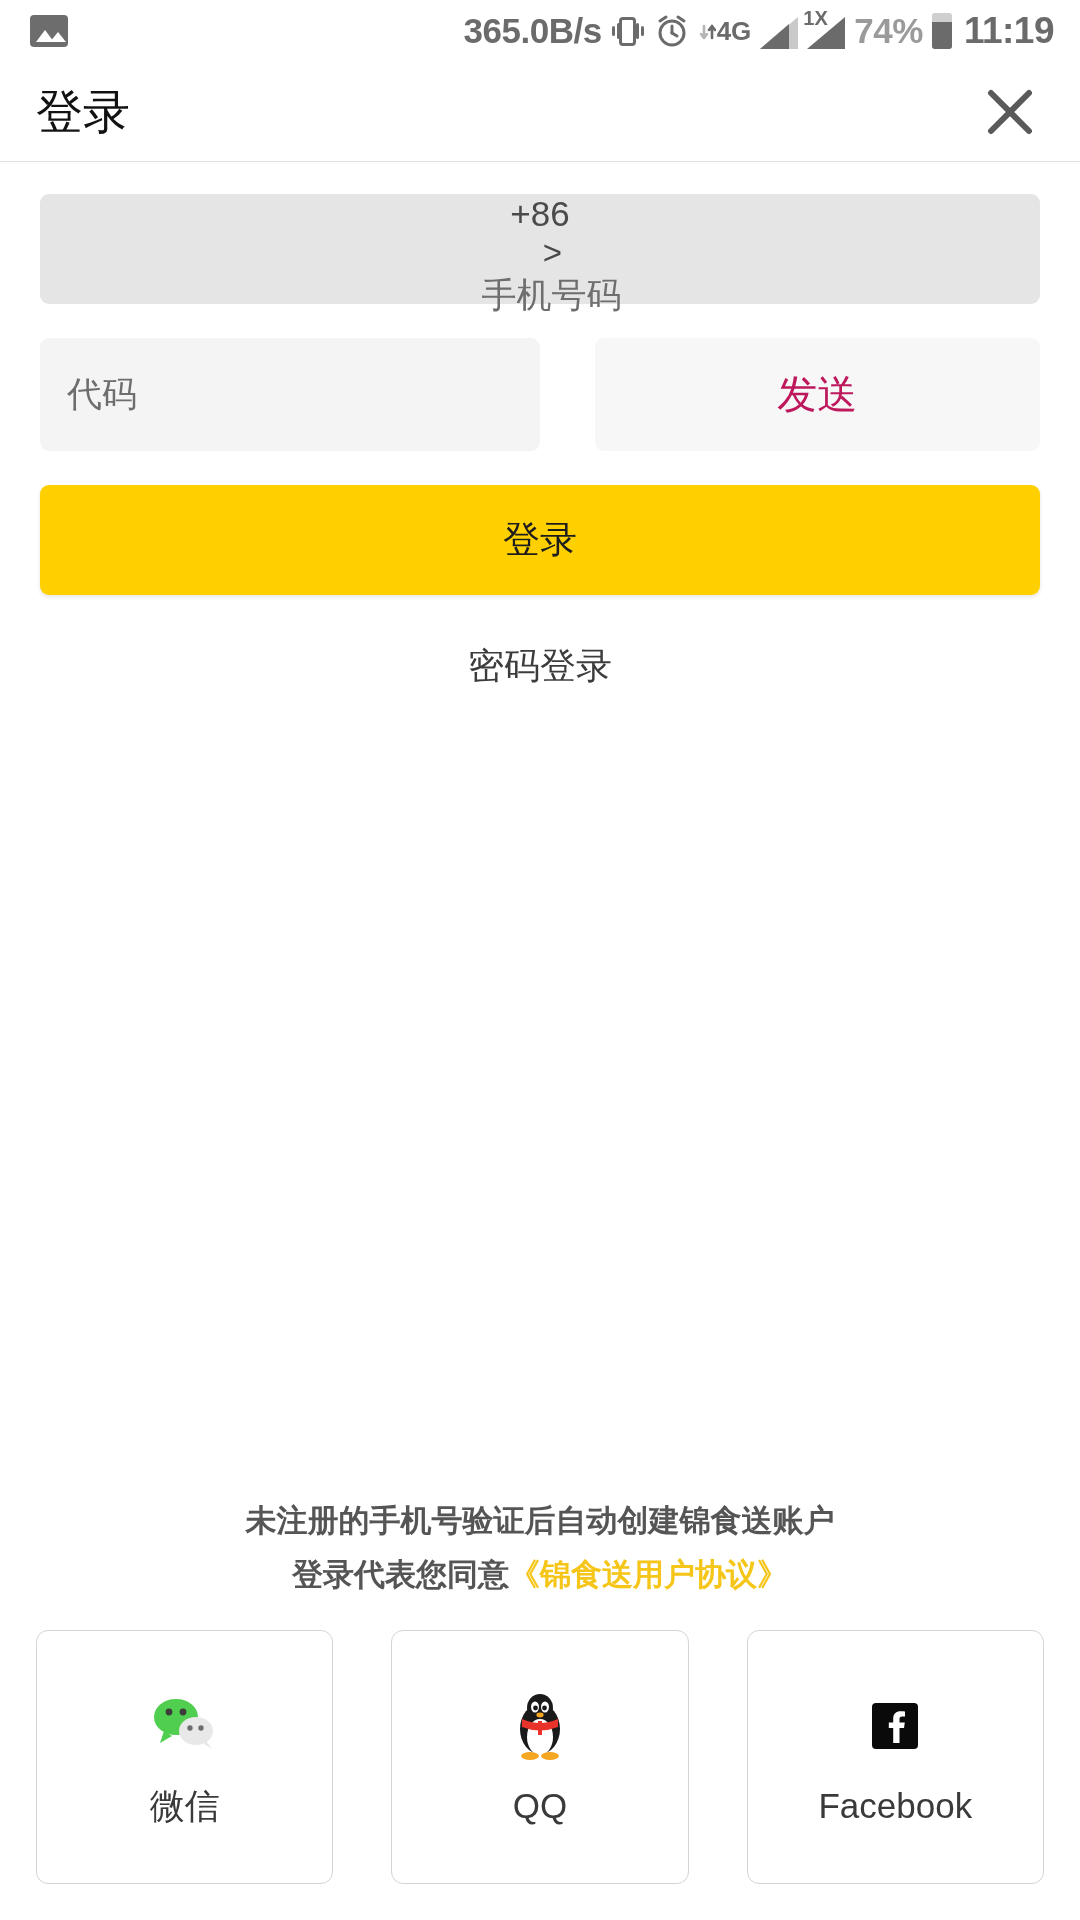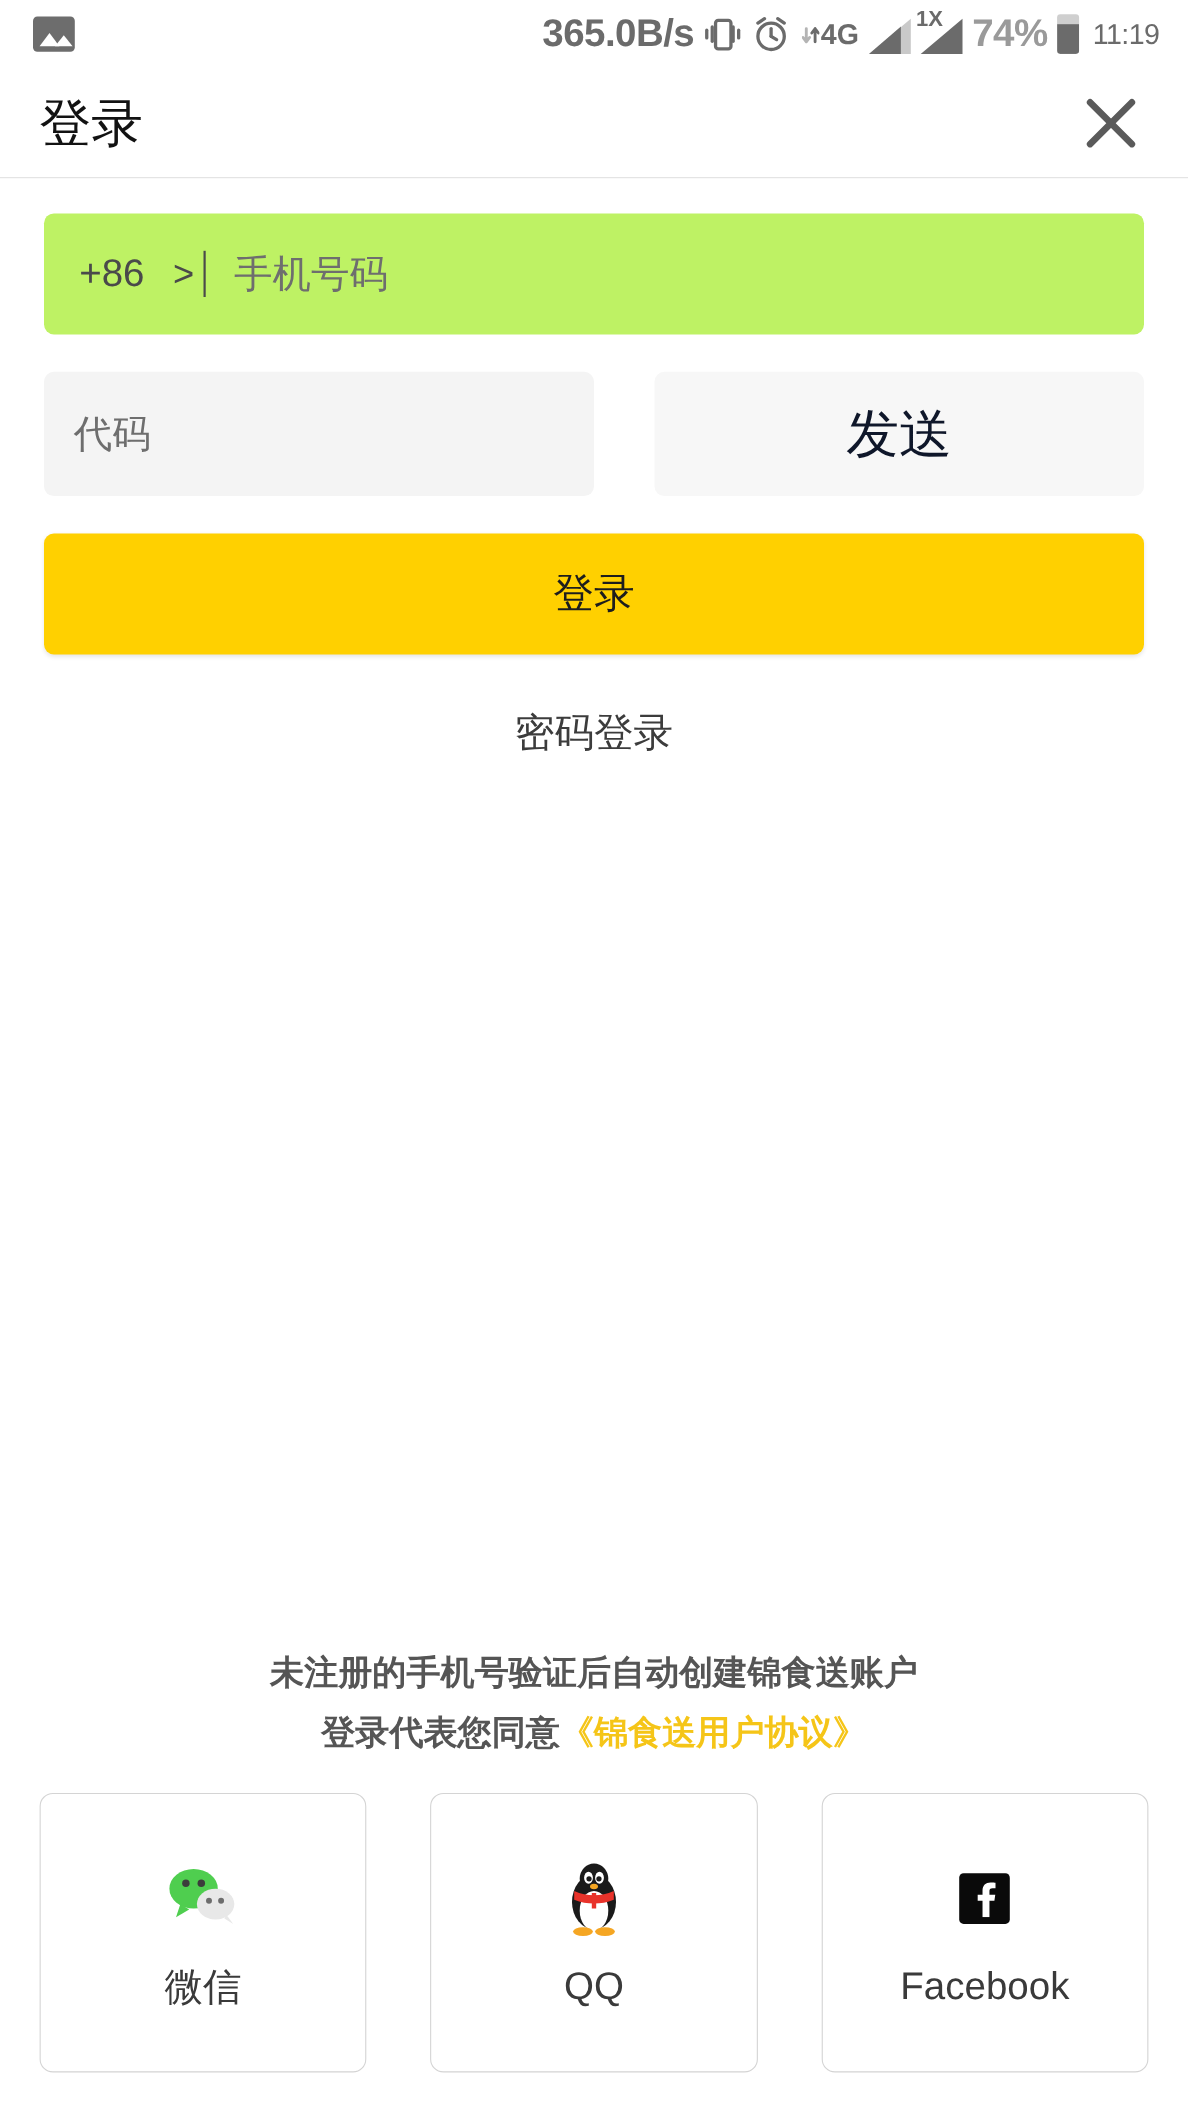--- a/index.html
+++ b/index.html
@@ -187,22 +187,22 @@
   }
   .battery-icon .fill {
     position: absolute;
     left: 0; bottom: 0;
     width: 100%;
     height: 74%;
     background: #6b6b6b;
   }
 
   .clock {
-    font-size: 26px;
-    font-weight: normal;
+    font-size: 37px;
+    font-weight: bold;
     color: #6b6b6b;
     margin-left: 3px;
     letter-spacing: -0.5px;
   }
 
   
   .app-bar {
     flex: 0 0 100px;
     height: 100px;
     display: flex;
@@ -228,25 +228,26 @@
   }
   .close-btn svg { display: block; }
 
   
   .form-area {
     padding: 32px 40px 0 40px;
   }
 
   .phone-row {
     height: 110px;
-    background: #bef264;
+    background: #e5e5e5;
     border-radius: 9px;
     display: flex;
     align-items: center;
     padding: 0 32px;
+    flex-direction: column;
   }
   .cc-code {
     font-size: 35px;
     color: #4a4a4a;
     font-weight: normal;
   }
   .cc-caret {
     font-size: 33px;
     color: #4a4a4a;
     margin-left: 26px;
@@ -287,22 +288,22 @@
     flex: 1 1 0;
     height: 113px;
     background: #f7f7f7;
     border-radius: 9px;
     display: flex;
     align-items: center;
     justify-content: center;
     cursor: pointer;
   }
   .send-label {
-    font-size: 48px;
-    color: #0f172a;
+    font-size: 40px;
+    color: #be185d;
   }
 
   .login-btn {
     margin-top: 34px;
     height: 110px;
     background: #ffd000;
     border-radius: 9px;
     display: flex;
     align-items: center;
     justify-content: center;

